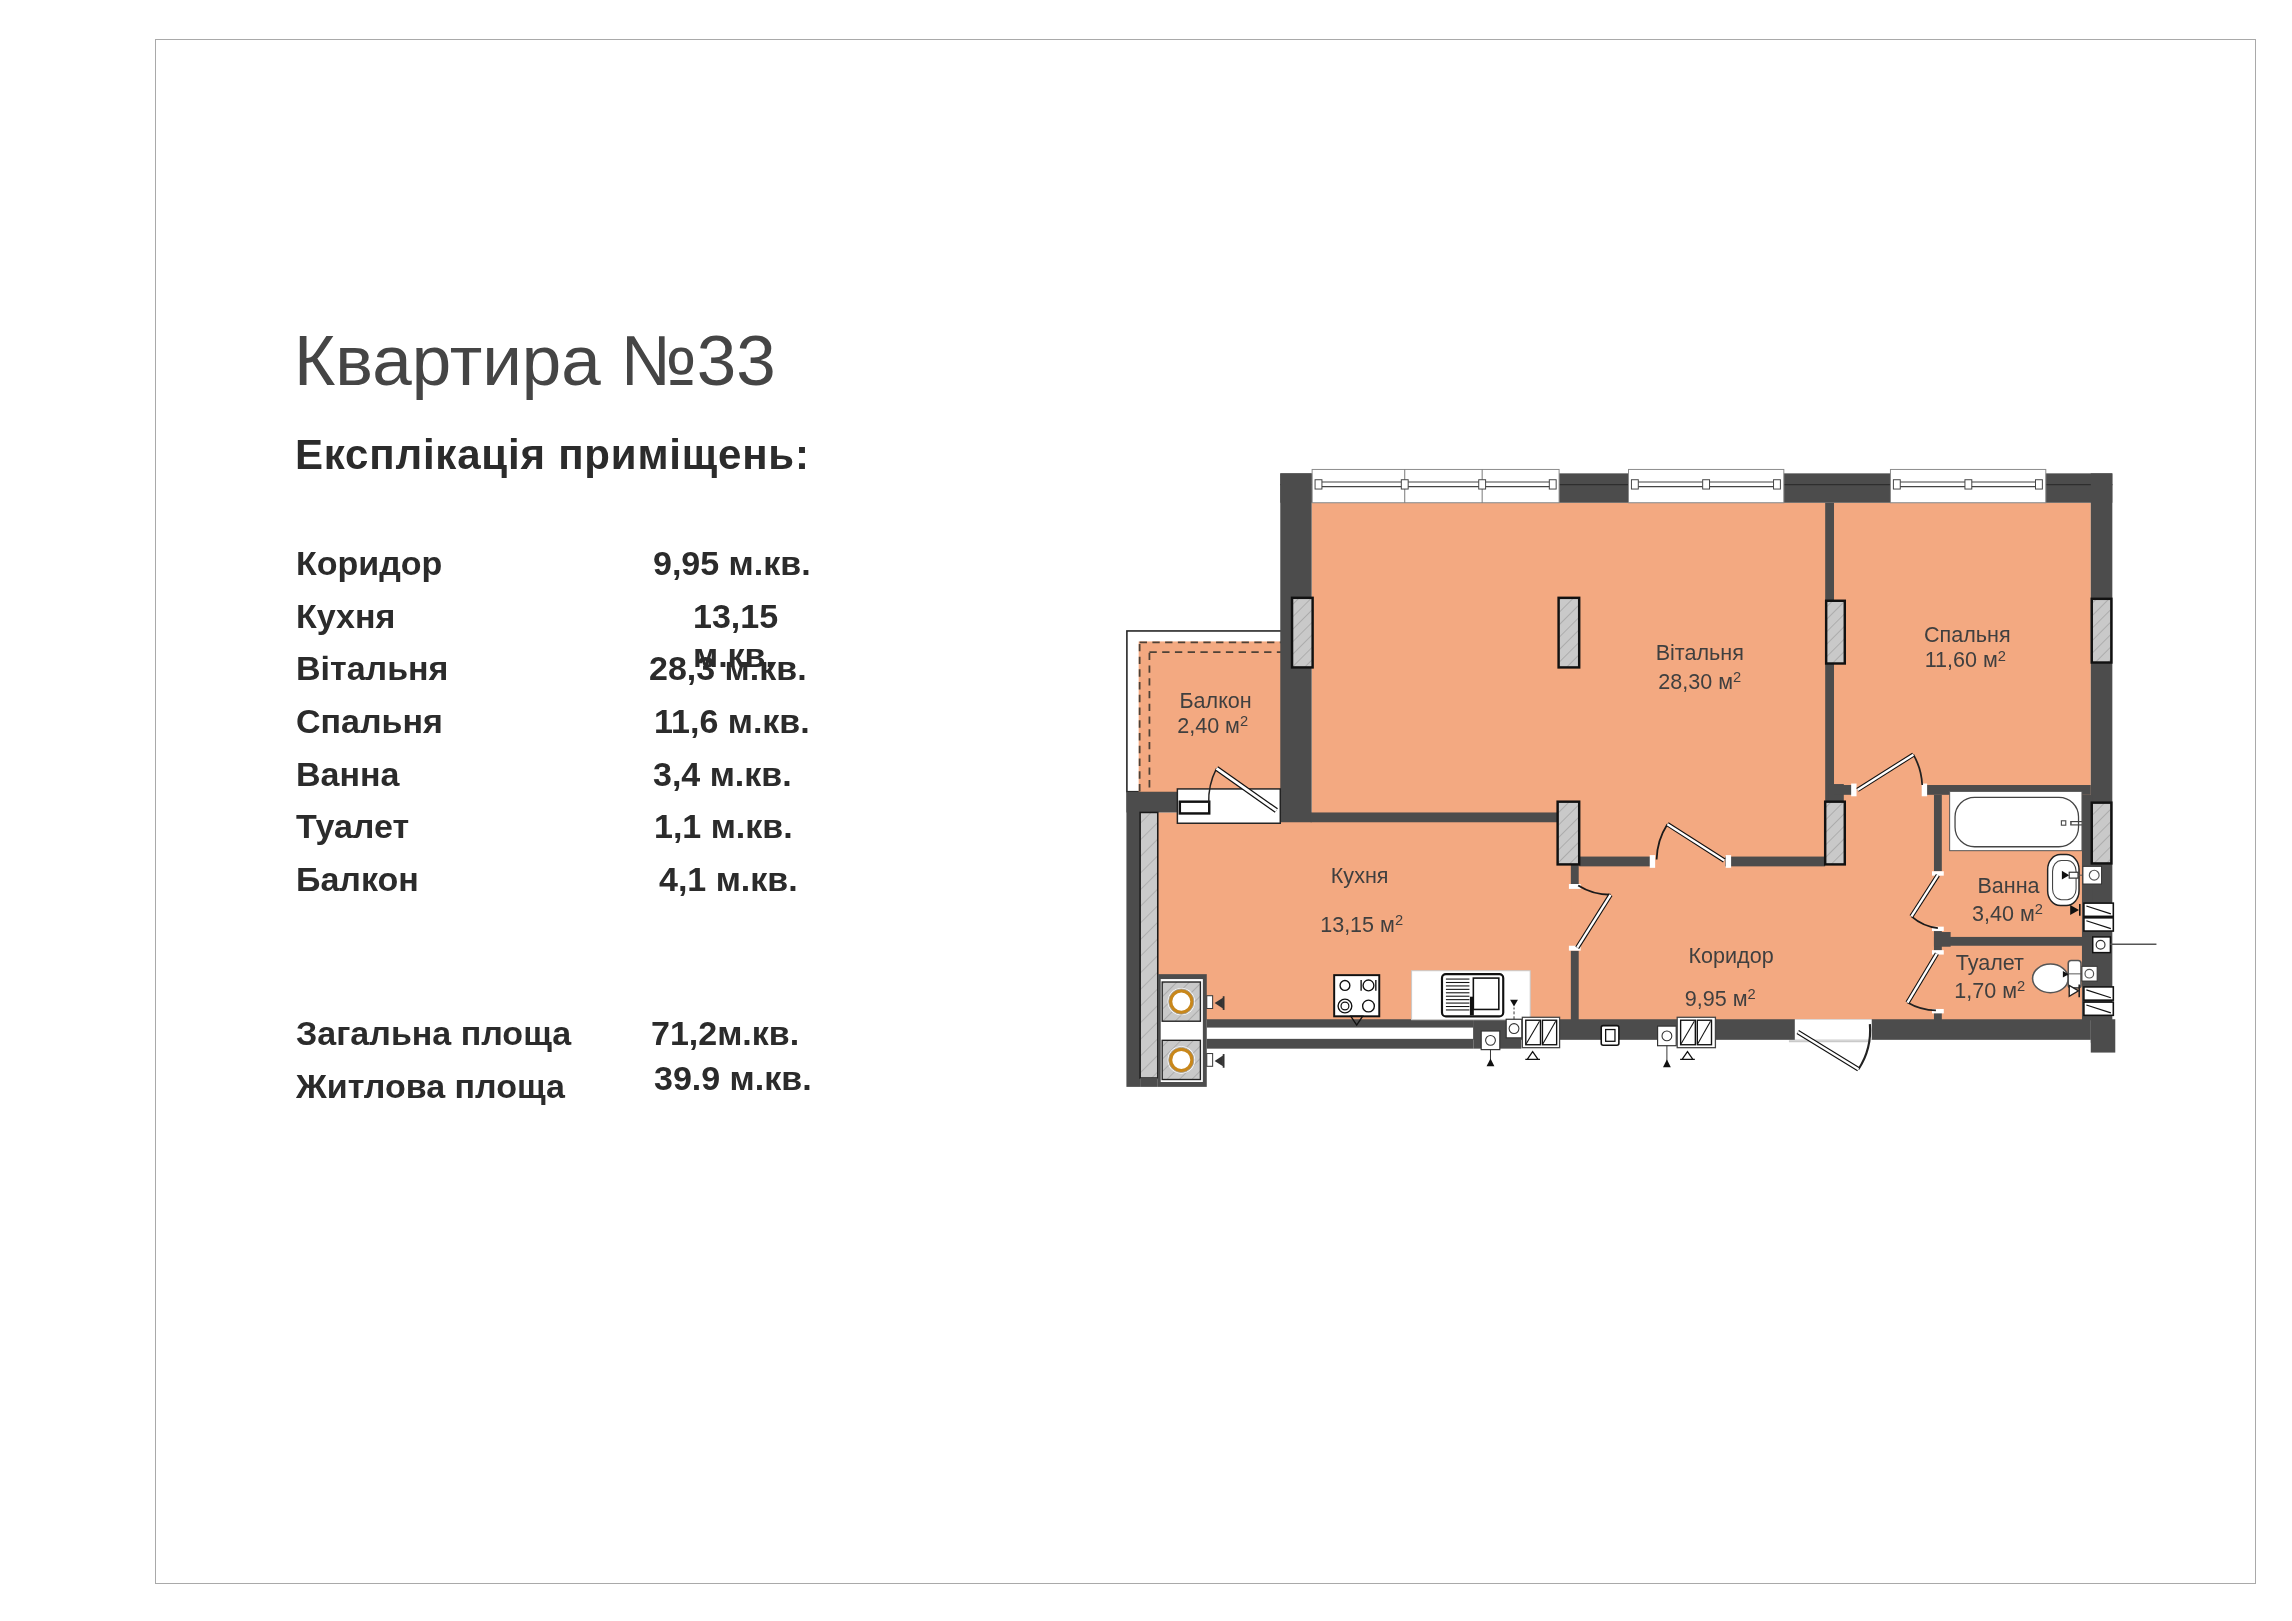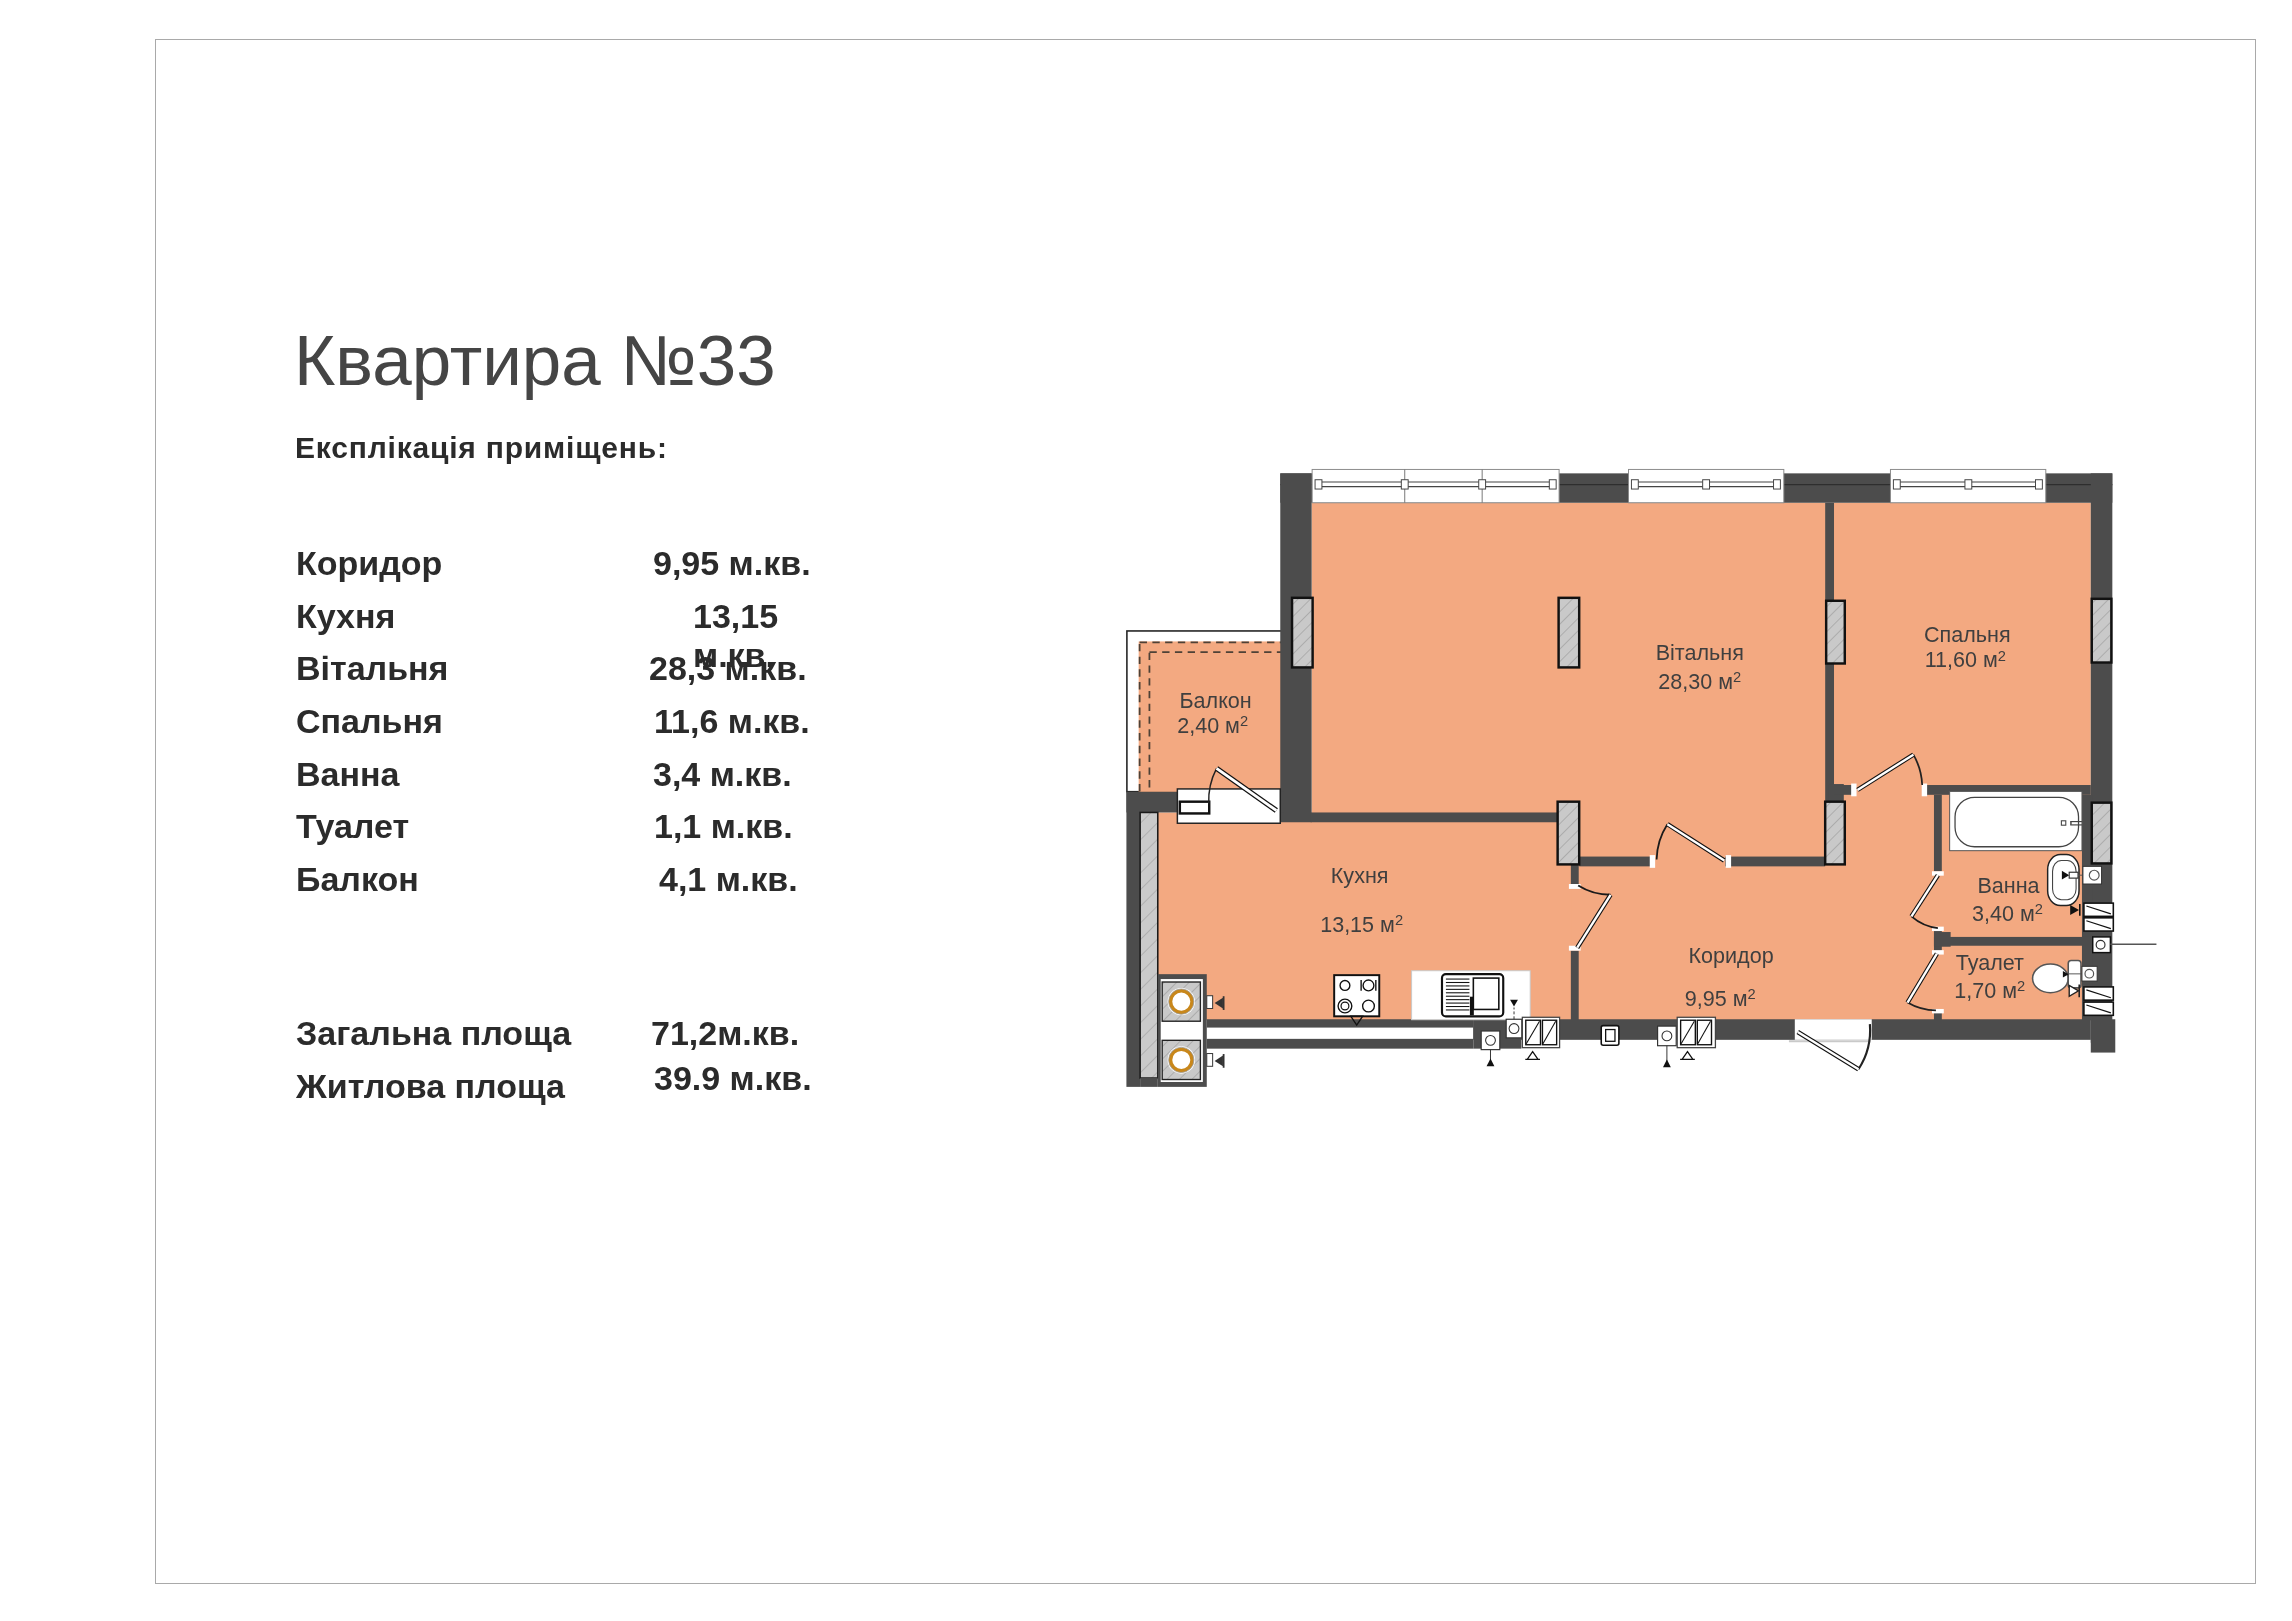--- a/index.html
+++ b/index.html
@@ -6,21 +6,21 @@
   body{width:2293px;height:1621px;position:relative;font-family:"Liberation Sans",sans-serif;}
   .abs{position:absolute;}
 </style>
 </head>
 <body>
 
 <div class="abs" style="left:155px;top:39px;width:2099px;height:1543px;border:1px solid #a9a9a9;"></div>
 
 <div class="abs" style="left:294px;top:320px;font-size:71px;color:#454545;">Квартира №33</div>
 
-<div class="abs" style="left:295px;top:431px;font-size:30px;font-weight:bold;color:#2b2b2b;letter-spacing:0.8px;">Експлікація приміщень:</div>
+<div class="abs" style="left:295px;top:431px;font-size:42px;font-weight:bold;color:#2b2b2b;letter-spacing:0.8px;">Експлікація приміщень:</div>
 
 <div class="abs" style="left:296px;top:544px;width:549px;font-size:34px;font-weight:bold;color:#2b2b2b;">
 
   <div class="abs" style="top:0px;">Коридор</div>
     <div class="abs" style="left:357px;top:0px;">9,95 м.кв.</div>
 
   <div class="abs" style="top:53px;">Кухня</div>
     <div class="abs" style="left:361px;top:53px;margin-left:36px;">13,15 м.кв.</div>
 
   <div class="abs" style="top:105px;">Вітальня</div>

